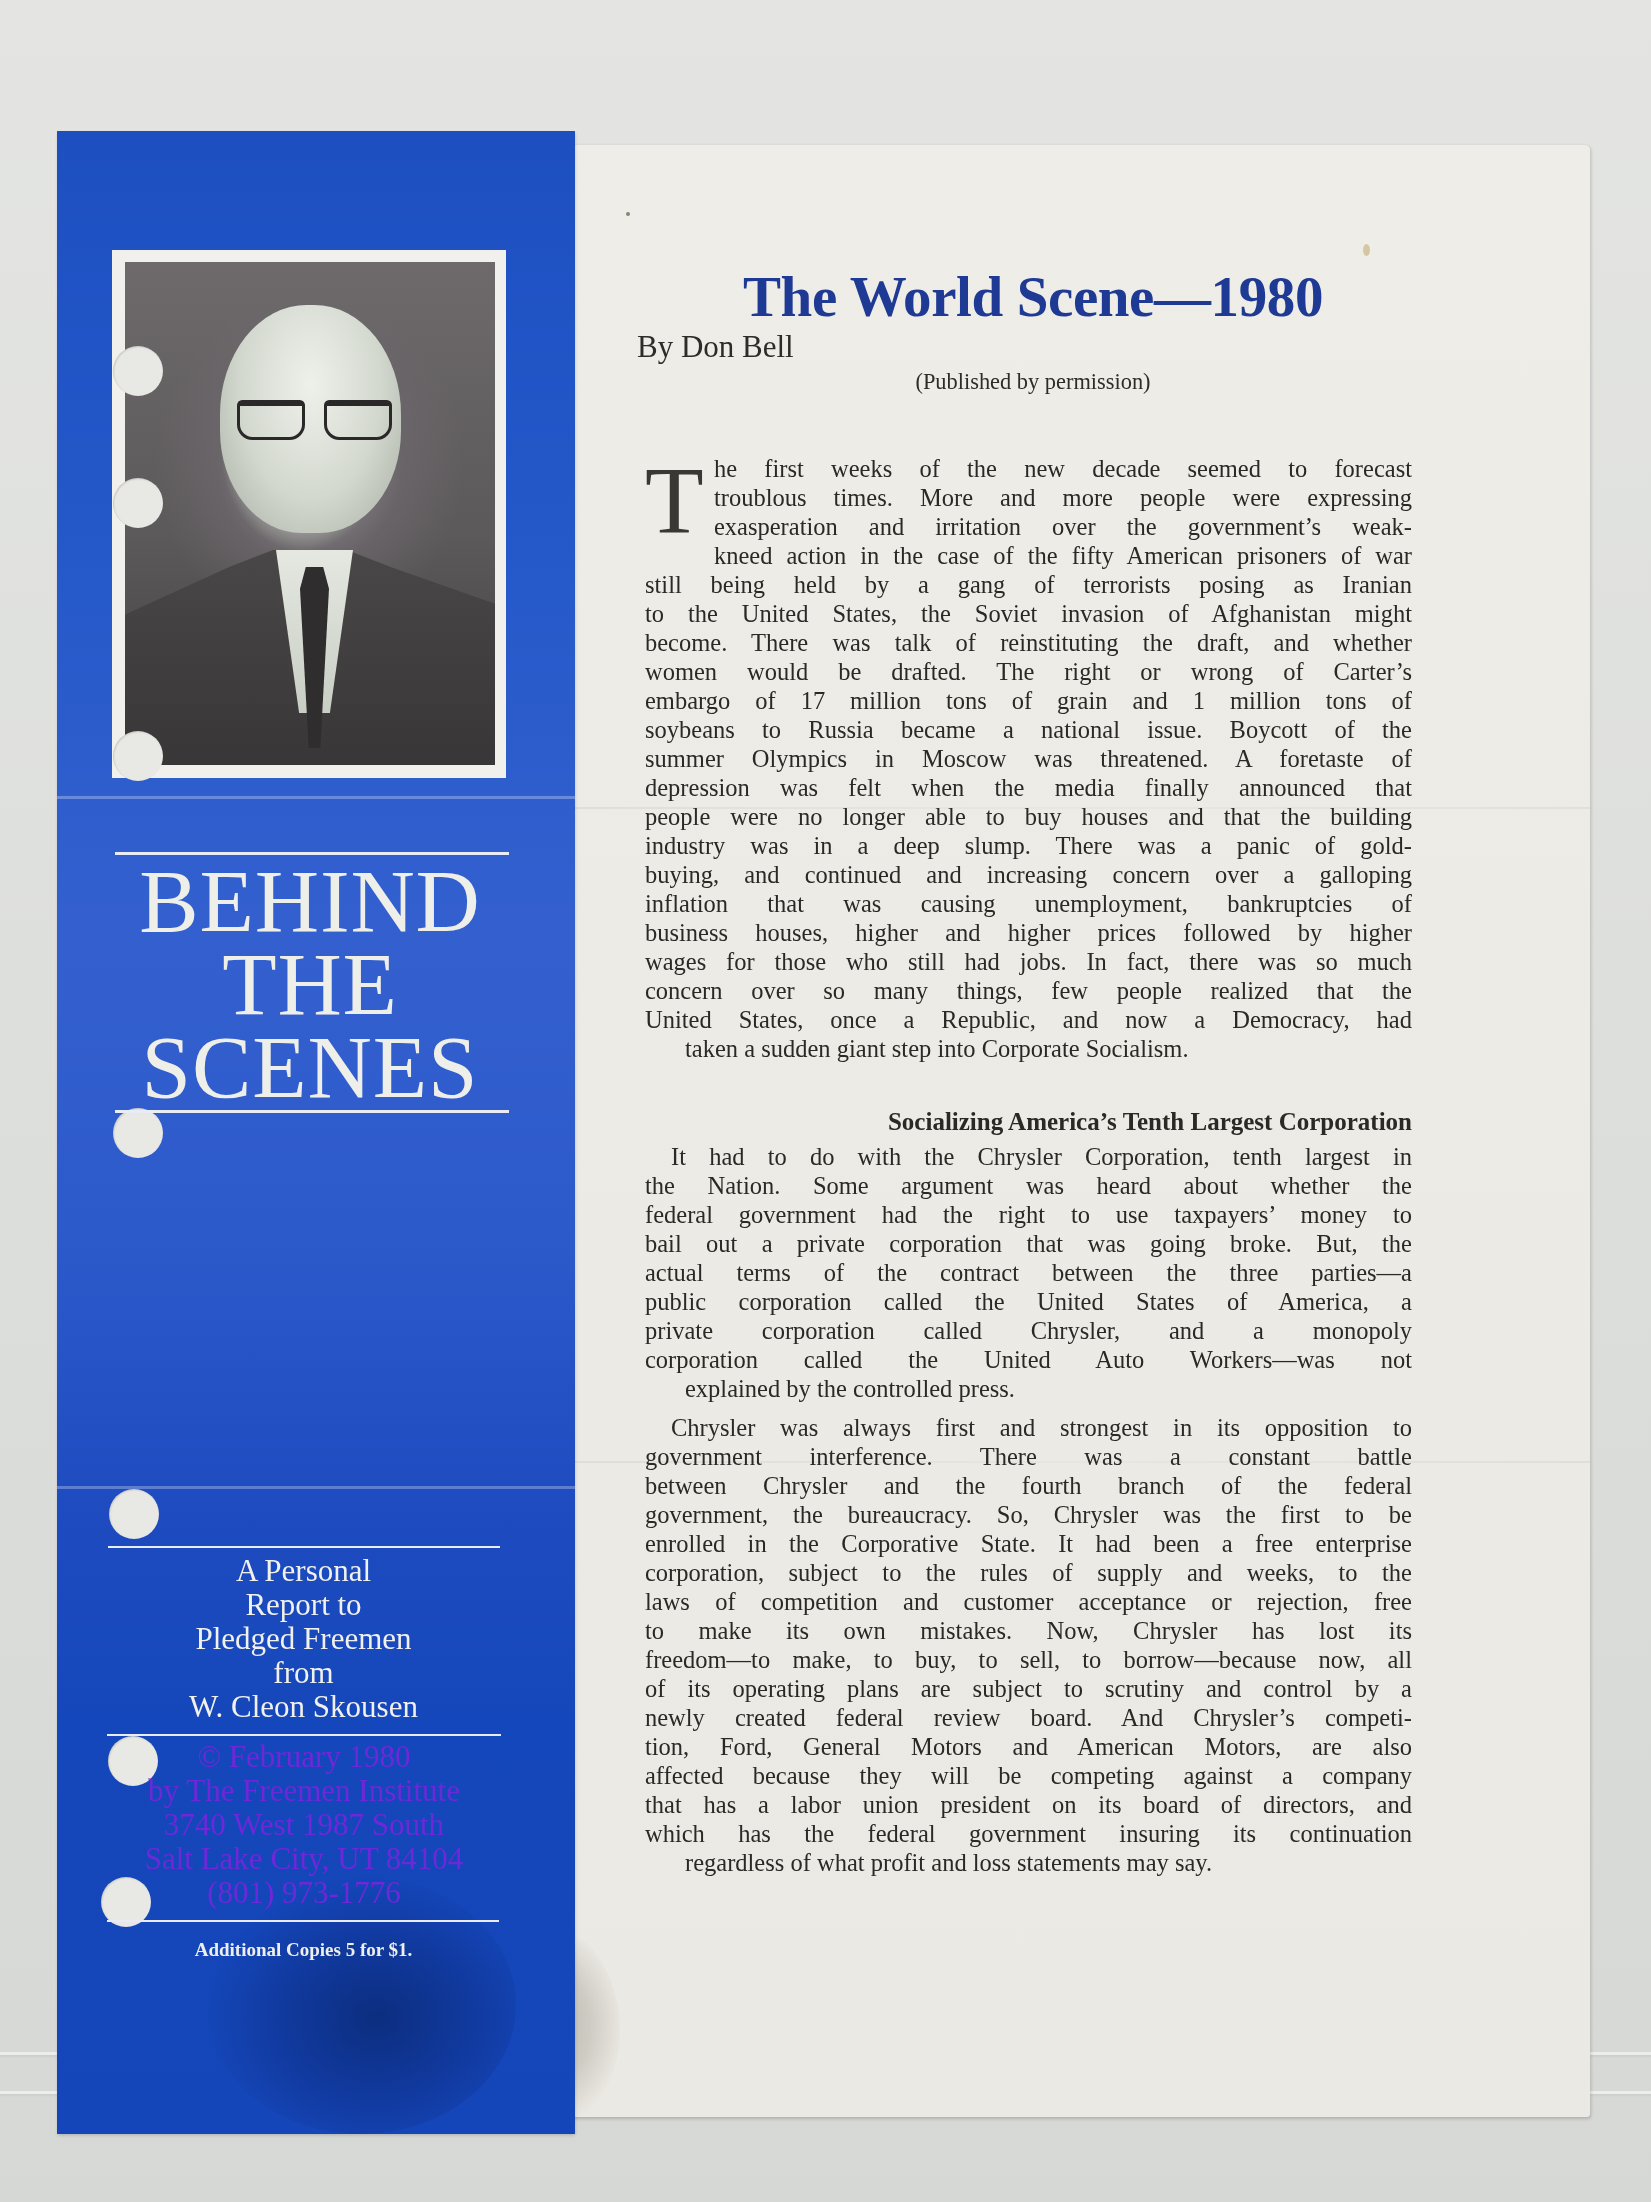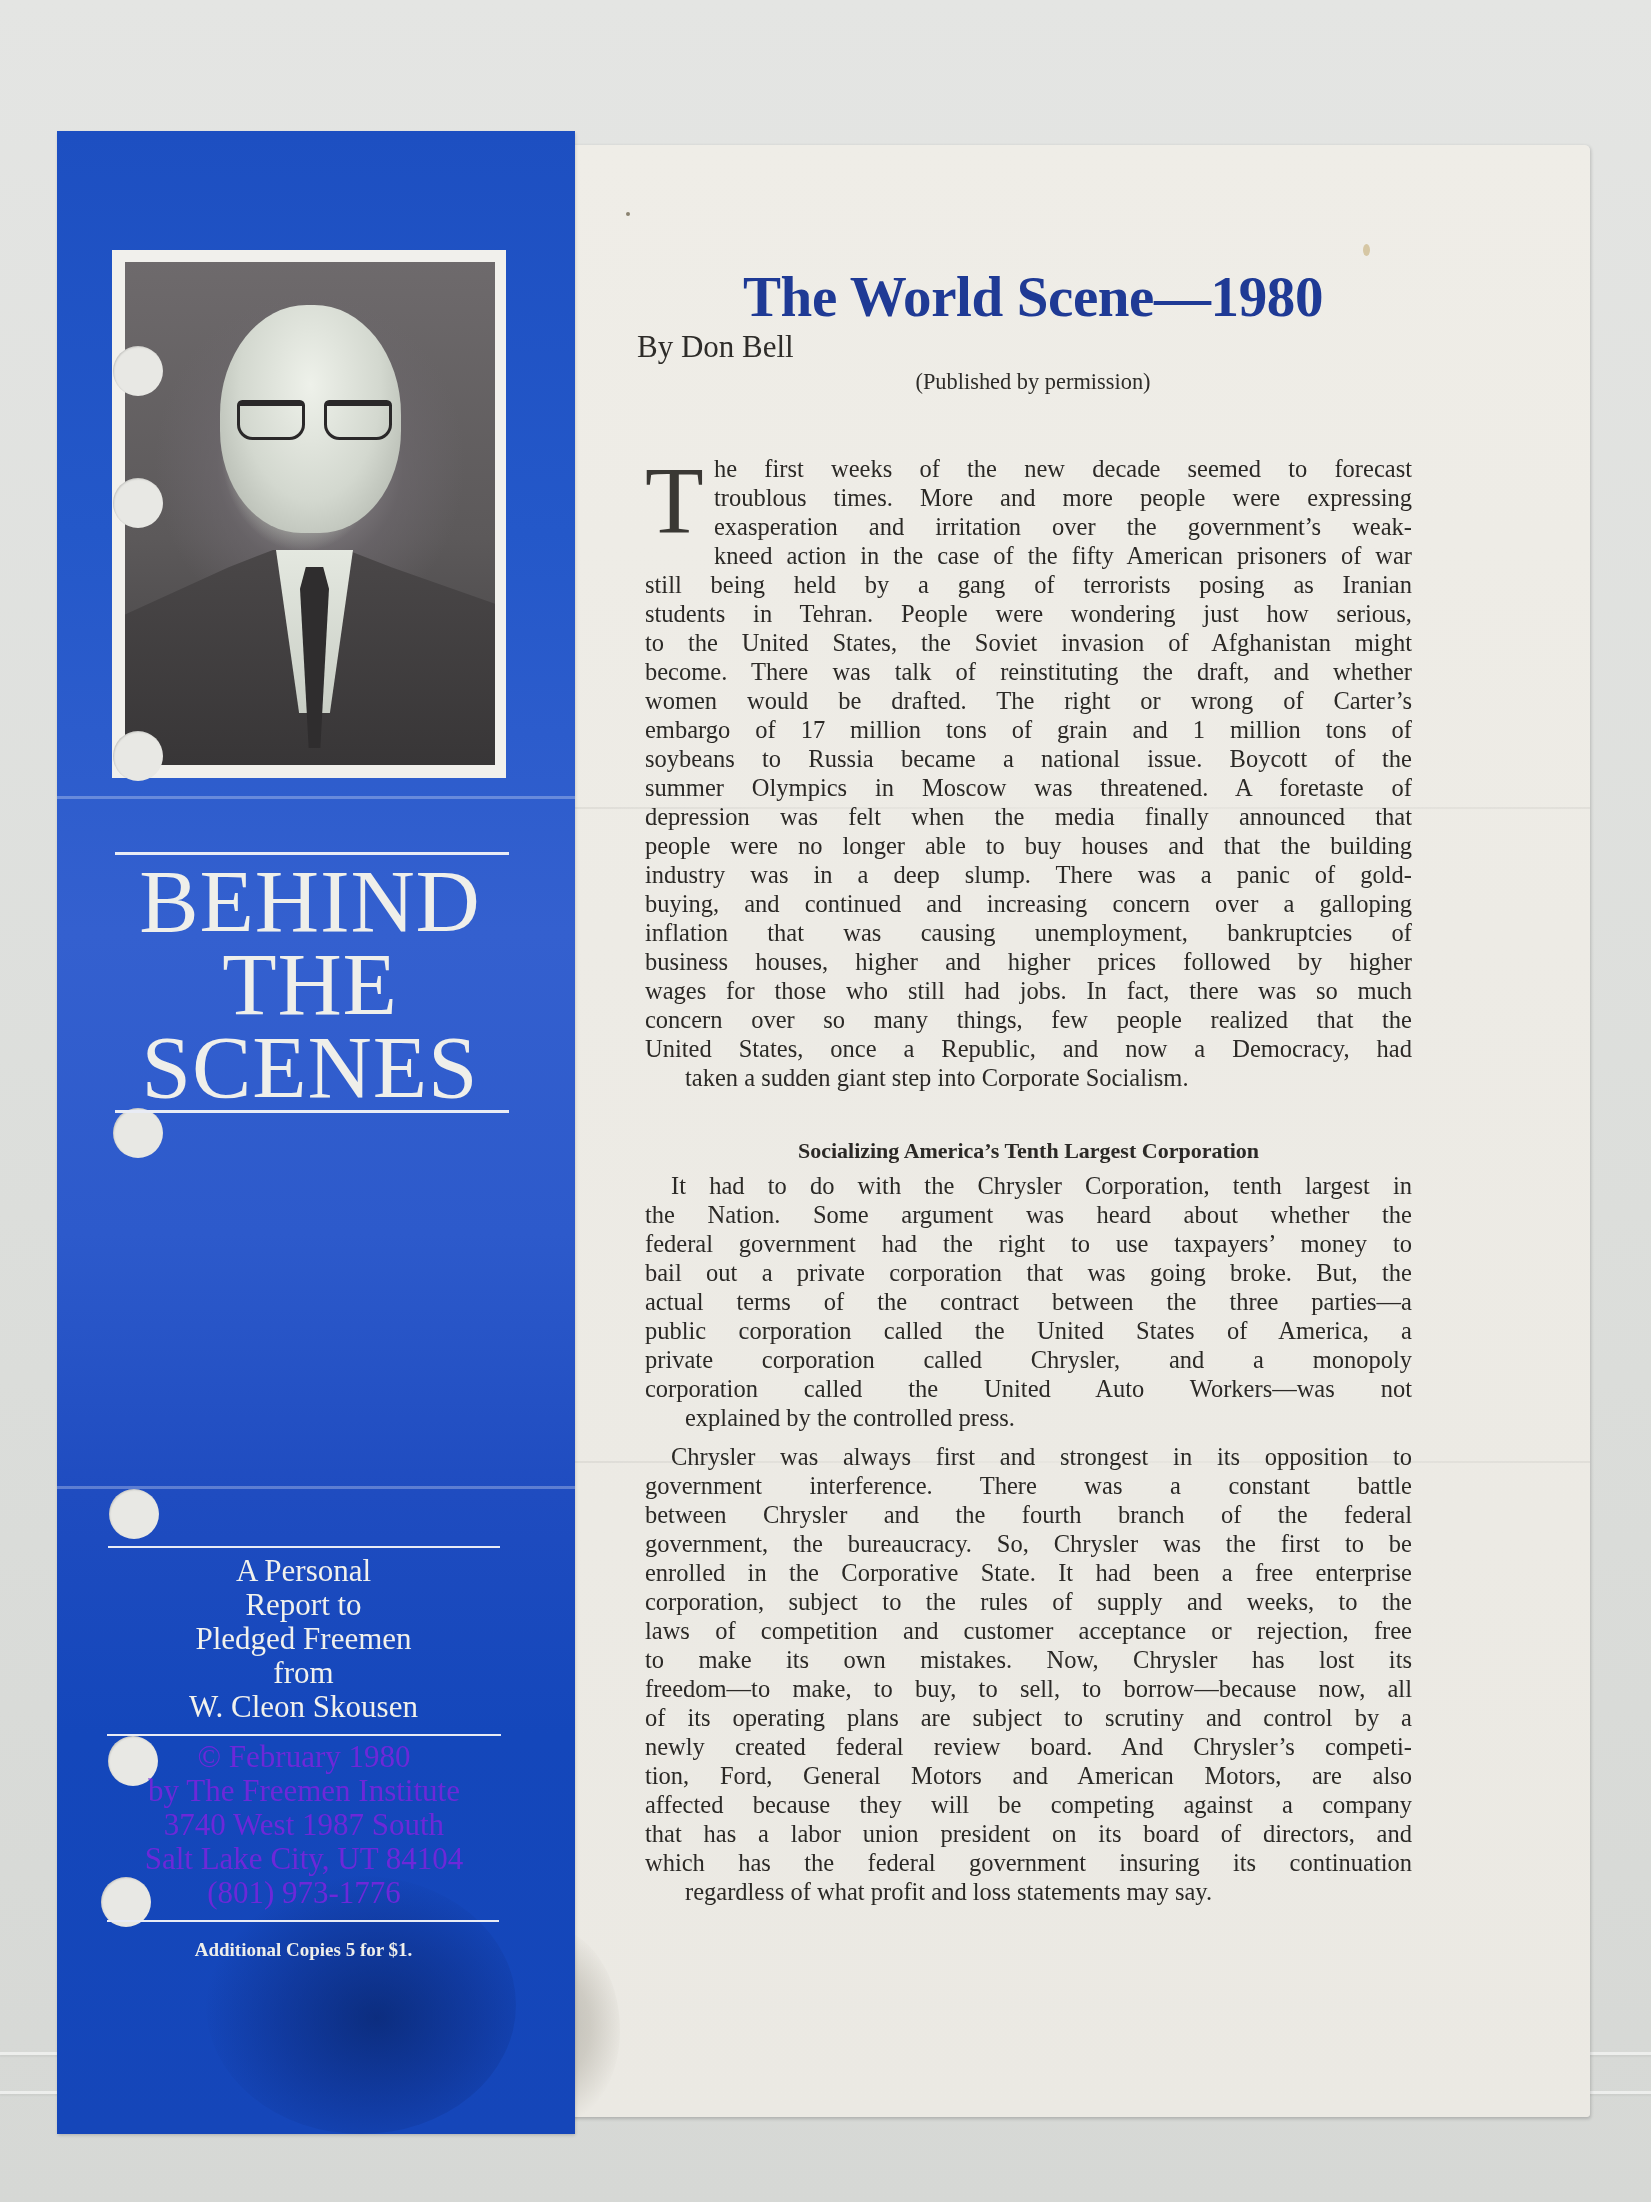--- a/index.html
+++ b/index.html
@@ -279,23 +279,23 @@
     line-height: 83px;
     height: 83px;
     margin: 5.2px 10.3px 0 0;
     color: #3a3834;
   }
   .lead-para {
     text-indent: 0;
   }
   .subhead {
     margin: 43px 0 5.2px 0 !important;
-    text-align: center;
+    text-align: right;
     font-weight: bold;
-    font-size: 22px;
+    font-size: 25px;
     line-height: 31px;
     color: #2b2926;
   }
   .para-gap {
     margin-top: 10.3px !important;
   }
   .line {
     display: block;
     text-align: justify;
     text-align-last: justify;
@@ -374,21 +374,20 @@
 <div class="permission">(Published by permission)</div>
 
 <div class="body-col">
   <p class="lead-para">
     <span class="dropcap">T</span>
     <span class="line">he first weeks of the new decade seemed to forecast</span>
     <span class="line">troublous times. More and more people were expressing</span>
     <span class="line">exasperation and irritation over the government’s weak-</span>
     <span class="line">kneed action in the case of the fifty American prisoners of war</span>
     <span class="line">still being held by a gang of terrorists posing as Iranian</span>
-    <span class="line">students in Tehran. People were wondering just how serious,</span>
     <span class="line">to the United States, the Soviet invasion of Afghanistan might</span>
     <span class="line">become. There was talk of reinstituting the draft, and whether</span>
     <span class="line">women would be drafted. The right or wrong of Carter’s</span>
     <span class="line">embargo of 17 million tons of grain and 1 million tons of</span>
     <span class="line">soybeans to Russia became a national issue. Boycott of the</span>
     <span class="line">summer Olympics in Moscow was threatened. A foretaste of</span>
     <span class="line">depression was felt when the media finally announced that</span>
     <span class="line">people were no longer able to buy houses and that the building</span>
     <span class="line">industry was in a deep slump. There was a panic of gold-</span>
     <span class="line">buying, and continued and increasing concern over a galloping</span>

